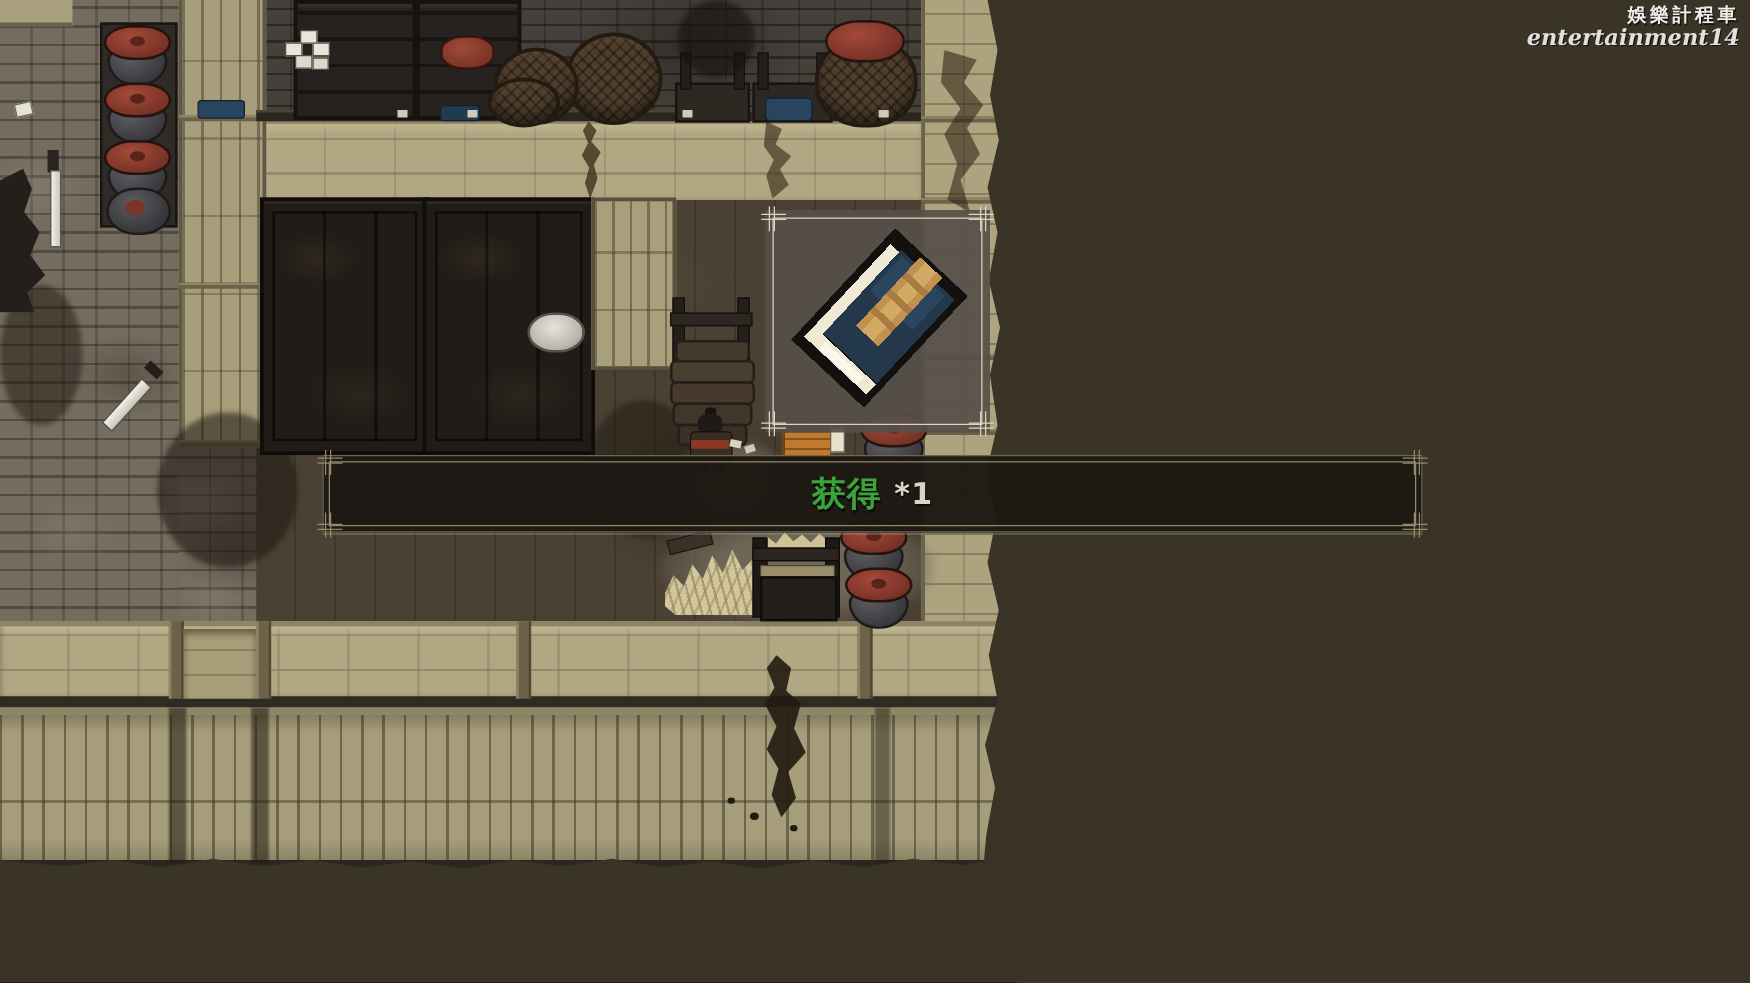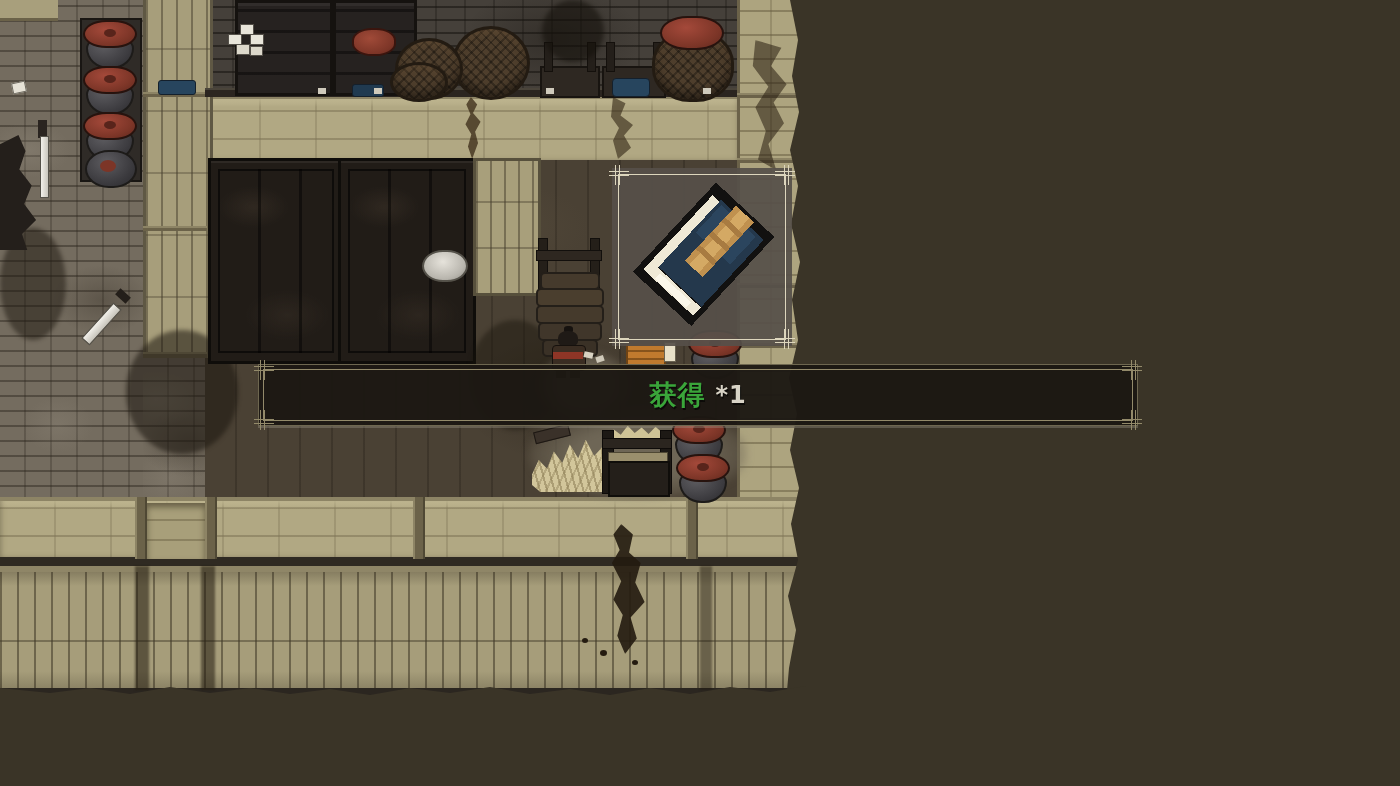--- a/index.html
+++ b/index.html
@@ -324,14 +324,18 @@
         <i class="h2"></i>
         <i class="v1"></i>
         <i class="v2"></i>
       </div>
     <div class="txt">
       <span class="green">获得</span>
         <span class="count">*1</span>
     </div>
   </div>
 
+  <div class="px" id="wm">
+    <div class="l1">娛樂計程車</div>
+    <div class="l2">entertainment14</div>
+  </div>
 
 </div>
 
 </body></html>

